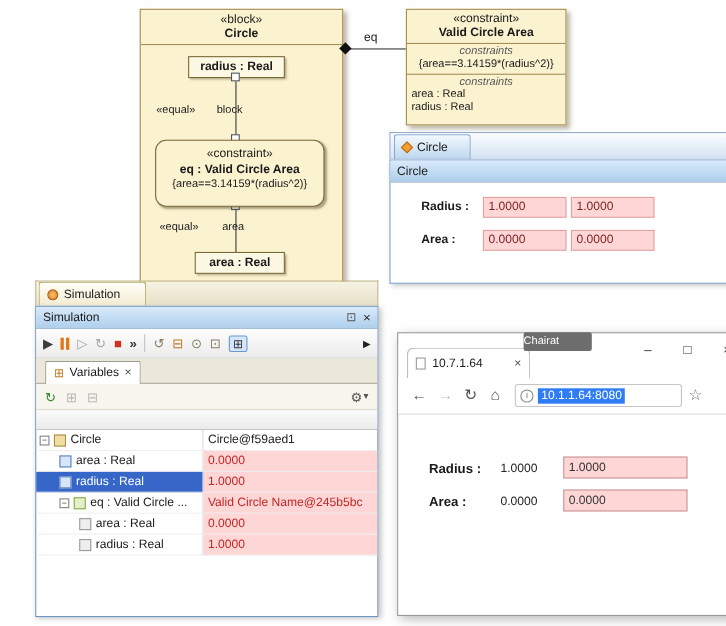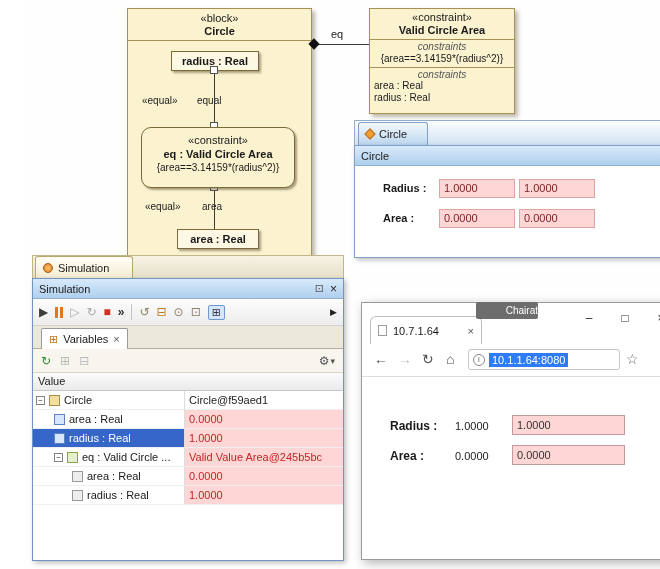--- a/index.html
+++ b/index.html
@@ -148,21 +148,21 @@
   #b-radius-label{left:28px;top:116px}
   #b-area-label{left:28px;top:146px}
   .b-text{position:absolute;font-size:11px;color:#222}
   #b-radius-text{left:93px;top:117px}
   #b-area-text{left:93px;top:147px}
   .b-field{position:absolute;left:150px;width:113px;height:20px;background:var(--pink-bg);
       border:1px solid #C89898;font-size:11px;line-height:18px;padding-left:4px;color:#333}
   #b-radius-field{top:112px}
   #b-area-field{top:142px}
   #chairat{position:absolute;left:452px;top:302px;width:62px;height:17px;background:#6D6D6D;color:#fff;
-      font-size:10px;line-height:17px;text-align:right;z-index:20;border-radius:2px}
+      font-size:10px;line-height:17px;text-align:left;z-index:20;border-radius:2px}
 </style>
 </head>
 <body>
 
 <div id="root">
 
   <div id="circle-block" class="tanbox">
     <div class="blk-header">
       <div class="stereo">«block»</div>
       <div class="blk-name">Circle</div>
@@ -172,21 +172,21 @@
   <div id="radius-prop" class="propbox">radius : Real</div>
   <div id="area-prop" class="propbox">area : Real</div>
 
   <div id="vline1" class="vline"></div>
   <div id="vline2" class="vline"></div>
   <div id="port1" class="port"></div>
   <div id="port2" class="port"></div>
   <div id="port3" class="port"></div>
 
   <span id="eq-equal1" class="conlabel">«equal»</span>
-  <span id="eq-role1" class="conlabel">equal</span>
+  <span id="eq-role1" class="conlabel">block</span>
   <span id="eq-equal2" class="conlabel">«equal»</span>
   <span id="eq-role2" class="conlabel">area</span>
 
   <div id="constraint-node">
     <div class="cn-stereo">«constraint»</div>
     <div class="cn-name">eq : Valid Circle Area</div>
     <div class="cn-expr">{area==3.14159*(radius^2)}</div>
   </div>
 
   <div id="assoc-line"></div>
@@ -268,21 +268,20 @@
     <div id="vars-toolbar">
       <span class="ic-refresh">↻</span>
       <span class="ic-dim">⊞</span>
       <span class="ic-dim">⊟</span>
       <span class="gear-group">
         <span>⚙</span>
         <span style="font-size:9px">▾</span>
       </span>
     </div>
     <div class="th">
-      <div class="th-value">Value</div>
     </div>
 
     <div class="vrow">
       <div class="vname lvl0">
         <span class="expand">
             <span>−</span>
           </span>
         <span class="ticon block-ticon"></span>
         <span>Circle</span>
       </div>
@@ -303,21 +302,21 @@
       <div class="vval pink">1.0000</div>
     </div>
     <div class="vrow">
       <div class="vname lvl1">
         <span class="expand">
             <span>−</span>
           </span>
         <span class="ticon constraint-ticon"></span>
         <span>eq : Valid Circle ...</span>
       </div>
-      <div class="vval pink">Valid Value Area@245b5bc</div>
+      <div class="vval pink">Valid Circle Name@245b5bc</div>
     </div>
     <div class="vrow">
       <div class="vname lvl2">
         <span class="ticon param-ticon"></span>
         <span>area : Real</span>
       </div>
       <div class="vval pink">0.0000</div>
     </div>
     <div class="vrow">
       <div class="vname lvl2">

